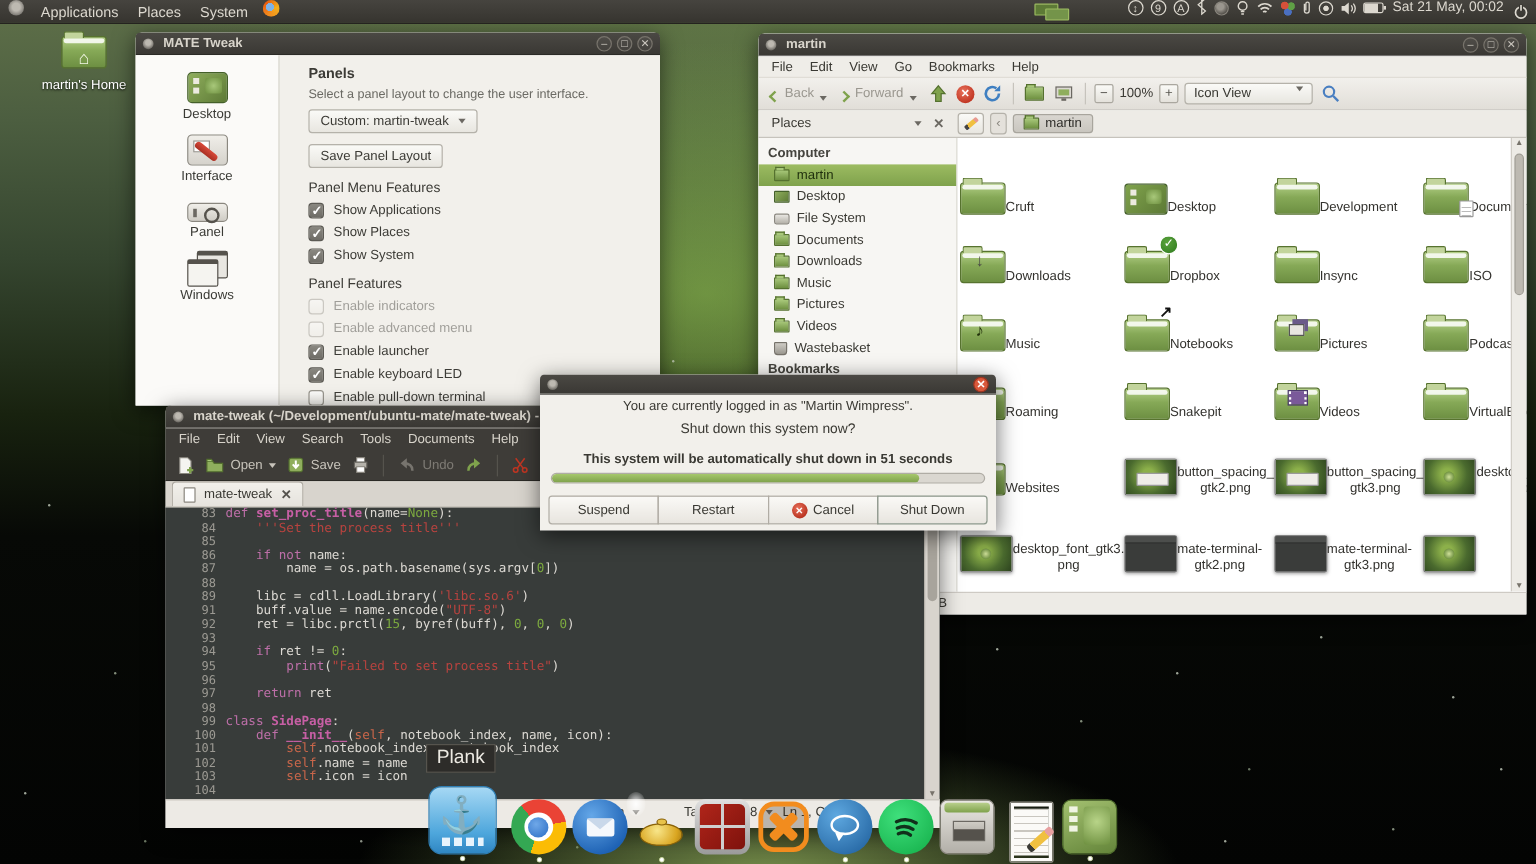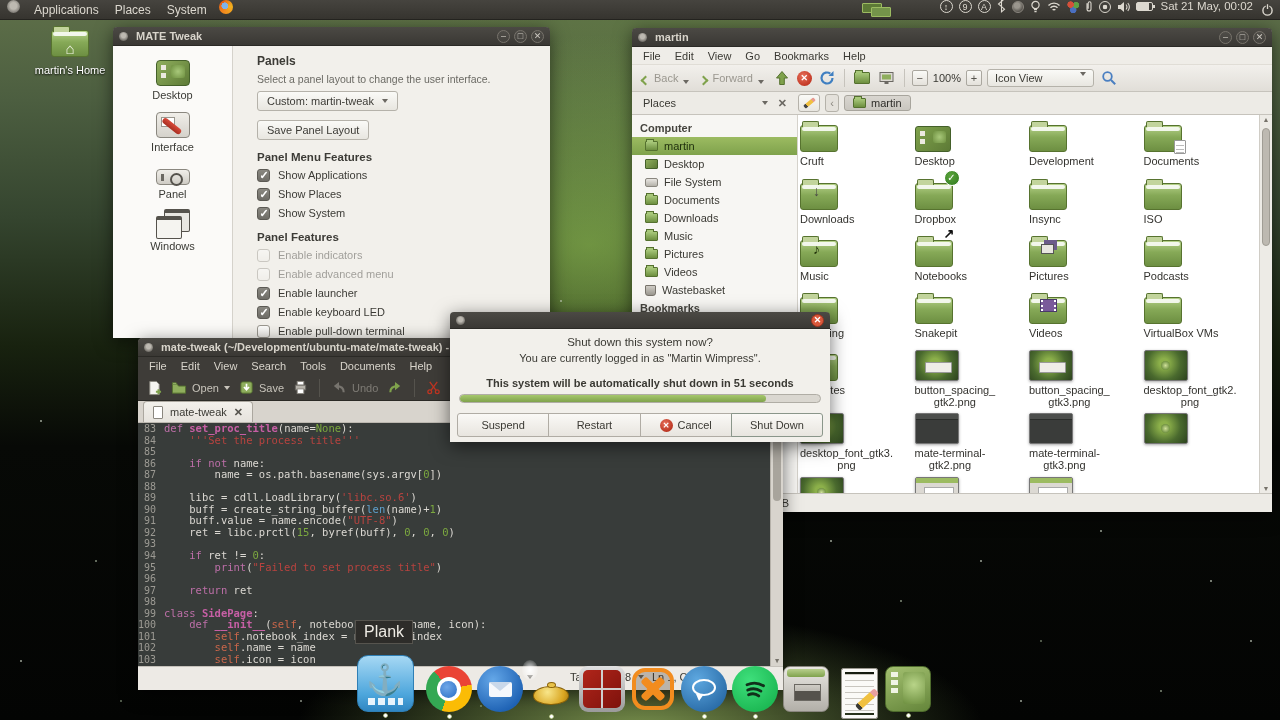--- a/index.html
+++ b/index.html
@@ -88,21 +88,21 @@
   .tw-windows{border:none}
   .tw-windows:before{content:"";position:absolute;right:0;top:-2px;width:24px;height:18px;background:#e8e6e1;border:1px solid #55524c;border-top:4px solid #55524c;border-radius:2px}
   .tw-windows:after{content:"";position:absolute;left:0;bottom:-2px;width:24px;height:18px;background:#f5f4f0;border:1px solid #55524c;border-top:4px solid #55524c;border-radius:2px}
   #tweak-main{flex:1;padding:8px 10px 0 24px;font-size:11px;color:#3c3b36;overflow:hidden}
   .tw-h{font-size:12px;font-weight:bold;margin-bottom:5px}
   .tw-desc{color:#6b6a64;font-size:10.5px;margin-bottom:6px}
   .combo,.btn{display:inline-flex;align-items:center;gap:8px;border:1px solid #b5b2aa;border-radius:3px;
     background:linear-gradient(#fafaf7,#e8e6e0);padding:3px 9px;font-size:11px;color:#3c3b36}
   .car{width:0;height:0;border-left:3.5px solid transparent;border-right:3.5px solid transparent;border-top:4px solid #6b6862}
   #tweak-main .btn{margin-top:9px}
-  .tw-head{font-weight:bold;font-size:11.5px;margin:11px 0 3px}
+  .tw-head{font-weight:normal;font-size:11.5px;margin:11px 0 3px}
   .tw-check{display:flex;align-items:center;gap:8px;margin:5px 0;height:14px}
   .cb{width:13px;height:13px;border-radius:3px;border:1px solid #9a978f;background:linear-gradient(#fdfdfc,#efede8);position:relative;flex:none}
   .cb.on{background:linear-gradient(#8a8881,#6e6c66);border-color:#5c5a54}
   .cb.on:after{content:"✓";position:absolute;left:1.5px;top:-1px;color:#fff;font-size:11px;font-weight:bold}
   .dis{opacity:.45}
 
   
   #caja{left:632px;top:28px;width:640px;height:484px;background:#fff;z-index:30;display:flex;flex-direction:column}
   #caja-menu,#pluma-menu{height:18px;display:flex;align-items:center;font-size:11px;gap:0;padding-left:4px}
   #caja-menu{background:#efede8;color:#3a3933;border-bottom:1px solid #e0ddd6}
@@ -135,21 +135,21 @@
   #caja-body{flex:1;display:flex;min-height:0;position:relative}
   #caja-side{width:166px;background:#f7f6f3;border-right:1px solid #d5d2cb;padding-top:4px;font-size:11px;color:#3a3933;overflow:hidden}
   .side-head{font-weight:bold;padding:3px 8px;color:#45443e}
   .side-item{display:flex;align-items:center;gap:6px;padding:2px 8px 2px 13px;height:18px}
   .side-item.sel{background:linear-gradient(#9cbb61,#7fa24c);color:#1e2e0c}
   .mini-desktop{width:13px;height:10px;border-radius:1px;flex:none}
   .mini-drive{width:13px;height:9px;background:linear-gradient(#e8e6e1,#b5b2aa);border:1px solid #8a877f;border-radius:2px;flex:none}
   .mini-trash{width:11px;height:11px;background:linear-gradient(#cfccc5,#9a978f);border:1px solid #77736b;border-radius:1px 1px 3px 3px;flex:none}
   #caja-files{flex:1;position:relative;overflow:hidden;background:#fff}
   #fgrid{display:grid;grid-template-columns:repeat(4,1fr);grid-template-rows:58px 57px 57px 57px 63px 64px 52px;padding:6px 14px 0 2px}
-  .fcell{display:flex;flex-direction:column;align-items:flex-start;font-size:11px;color:#33322e}
+  .fcell{display:flex;align-items:flex-end;font-size:11px;color:#33322e}
   .fcell .iwrap{height:31px;display:flex;align-items:flex-end;position:relative}
   .fname{margin-top:3px;line-height:1.12;white-space:pre-line;text-align:center;max-width:106px}
   .fi-desktop{width:36px;height:26px;background:linear-gradient(135deg,#7fa24c,#5d7a36);border:1px solid #44602a;border-radius:3px;position:relative}
   .fi-desktop:before{content:"";position:absolute;left:4px;top:4px;width:5px;height:5px;background:#eceae0;box-shadow:0 8px 0 #eceae0}
   .fi-desktop:after{content:"";position:absolute;right:4px;top:4px;width:13px;height:12px;border-radius:2px;background:radial-gradient(circle,#a8c87a,#6d8f3f)}
   .fi-shot{width:44px;height:31px;border:1px solid #777;border-radius:2px;position:relative;box-shadow:0 1px 3px rgba(0,0,0,.35);
     background:radial-gradient(circle at 45% 42%,#8cb04a 0 16%,#4a6a2e 58%,#2c421e 100%)}
   .shot-dialog:after{content:"";position:absolute;left:9px;top:11px;width:25px;height:9px;background:#efede8;border:1px solid #999;border-radius:1px}
   .shot-wall:after{content:"";position:absolute;left:50%;top:50%;width:9px;height:9px;margin:-5px 0 0 -5px;border-radius:50%;background:radial-gradient(#cfe09a,#6d8f3f 72%)}
   .shot-term{background:#3a3c3a}
@@ -180,21 +180,21 @@
   #pluma-tools{height:26px;background:#3e3c38;border-bottom:1px solid #2b2a26;display:flex;align-items:center;gap:9px;padding:0 9px;color:#c8c4bb;font-size:11px}
   .tgroup{display:flex;align-items:center;gap:5px}
   .dim{opacity:.45}
   #pluma-tabbar{height:22px;background:#d8d4cd;display:flex;align-items:flex-end;padding-left:5px;border-bottom:1px solid #bcb8b0}
   #ptab{height:21px;background:linear-gradient(#f2f0eb,#e6e3dd);border:1px solid #aba79f;border-bottom:none;border-radius:4px 4px 0 0;
     display:flex;align-items:center;gap:7px;padding:0 9px;font-size:11px;color:#3a3933}
   .docmini{width:10px;height:13px;background:#fff;border:1px solid #8a877f;border-radius:1px}
   .tabx{color:#55534d;font-weight:bold;font-size:11px}
   #pluma-code{flex:1;background:#383c3a;position:relative;overflow:hidden;font-family:"DejaVu Sans Mono",monospace;font-size:10.5px}
   .cl{height:11.55px;white-space:pre;line-height:11.55px}
-  .ln{display:inline-block;width:26px;text-align:right;padding-right:8px;color:#9c9a93;font-size:10px}
+  .ln{display:inline-block;width:50px;text-align:right;padding-right:8px;color:#9c9a93;font-size:10px}
   .c-t{color:#dcd9d3}.c-k{color:#bd6fa8}.c-f{color:#c75fa5;font-weight:bold}.c-s{color:#b8433f}
   .c-v{color:#7ca93f}.c-b{color:#5e9fcb}.c-o{color:#c9664a}
   #code-scroll{position:absolute;right:0;top:0;bottom:0;width:13px;background:#d8d4cd;border-left:1px solid #b5b1a9}
   #code-scroll .thumb{position:absolute;left:2px;right:2px;top:12px;height:66px;background:#a8a49c;border-radius:5px}
   #pluma-status{height:24px;background:#edeae5;border-top:1px solid #c5c1ba;position:relative;font-size:11px;color:#3a3933}
   #pluma-status .sfrag{position:absolute;top:4px;display:flex;align-items:center;gap:7px}
 
   
   #dlg{left:450px;top:312px;width:380px;height:130px;background:#f2f0eb;z-index:50;border-radius:5px 5px 0 0}
   #dlg .tbar{height:17px}
@@ -753,21 +753,20 @@
   </div>
   <div id="pluma-code">
     <div id="codelines">
         <div class="cl"><span class="ln">83</span><span class="c-k">def </span><span class="c-f">set_proc_title</span><span class="c-t">(name=</span><span class="c-v">None</span><span class="c-t">):</span></div>
         <div class="cl"><span class="ln">84</span><span class="c-t">    </span><span class="c-s">'''Set the process title'''</span></div>
         <div class="cl"><span class="ln">85</span></div>
         <div class="cl"><span class="ln">86</span><span class="c-t">    </span><span class="c-k">if</span><span class="c-t"> </span><span class="c-k">not</span><span class="c-t"> name:</span></div>
         <div class="cl"><span class="ln">87</span><span class="c-t">        name = os.path.basename(sys.argv[</span><span class="c-v">0</span><span class="c-t">])</span></div>
         <div class="cl"><span class="ln">88</span></div>
         <div class="cl"><span class="ln">89</span><span class="c-t">    libc = cdll.LoadLibrary(</span><span class="c-s">'libc.so.6'</span><span class="c-t">)</span></div>
-        <div class="cl"><span class="ln">90</span><span class="c-t">    buff = create_string_buffer(</span><span class="c-b">len</span><span class="c-t">(name)+</span><span class="c-v">1</span><span class="c-t">)</span></div>
         <div class="cl"><span class="ln">91</span><span class="c-t">    buff.value = name.encode(</span><span class="c-s">"UTF-8"</span><span class="c-t">)</span></div>
         <div class="cl"><span class="ln">92</span><span class="c-t">    ret = libc.prctl(</span><span class="c-v">15</span><span class="c-t">, byref(buff), </span><span class="c-v">0</span><span class="c-t">, </span><span class="c-v">0</span><span class="c-t">, </span><span class="c-v">0</span><span class="c-t">)</span></div>
         <div class="cl"><span class="ln">93</span></div>
         <div class="cl"><span class="ln">94</span><span class="c-t">    </span><span class="c-k">if</span><span class="c-t"> ret != </span><span class="c-v">0</span><span class="c-t">:</span></div>
         <div class="cl"><span class="ln">95</span><span class="c-t">        </span><span class="c-k">print</span><span class="c-t">(</span><span class="c-s">"Failed to set process title"</span><span class="c-t">)</span></div>
         <div class="cl"><span class="ln">96</span></div>
         <div class="cl"><span class="ln">97</span><span class="c-t">    </span><span class="c-k">return</span><span class="c-t"> ret</span></div>
         <div class="cl"><span class="ln">98</span></div>
         <div class="cl"><span class="ln">99</span><span class="c-k">class </span><span class="c-f">SidePage</span><span class="c-t">:</span></div>
         <div class="cl"><span class="ln">100</span><span class="c-t">    </span><span class="c-k">def </span><span class="c-f">__init__</span><span class="c-t">(</span><span class="c-o">self</span><span class="c-t">, notebook_index, name, icon):</span></div>
@@ -795,22 +794,22 @@
   </div>
 </div>
 
 <div class="win" id="dlg">
   <div class="tbar">
     <span class="tdot"></span>
     <span class="tbtns">
         <span class="tb red">✕</span>
       </span>
   </div>
+  <div id="dlg-l">You are currently logged in as "Martin Wimpress".</div>
   <div id="dlg-q">Shut down this system now?</div>
-  <div id="dlg-l">You are currently logged in as "Martin Wimpress".</div>
   <div id="dlg-c">This system will be automatically shut down in 51 seconds</div>
   <div id="pbar">
       <div id="pfill" style="width: 85%;"></div>
     </div>
   <div id="dlg-btns">
       <div class="dbtn">
         <span>Suspend</span>
       </div>
       <div class="dbtn">
         <span>Restart</span>

